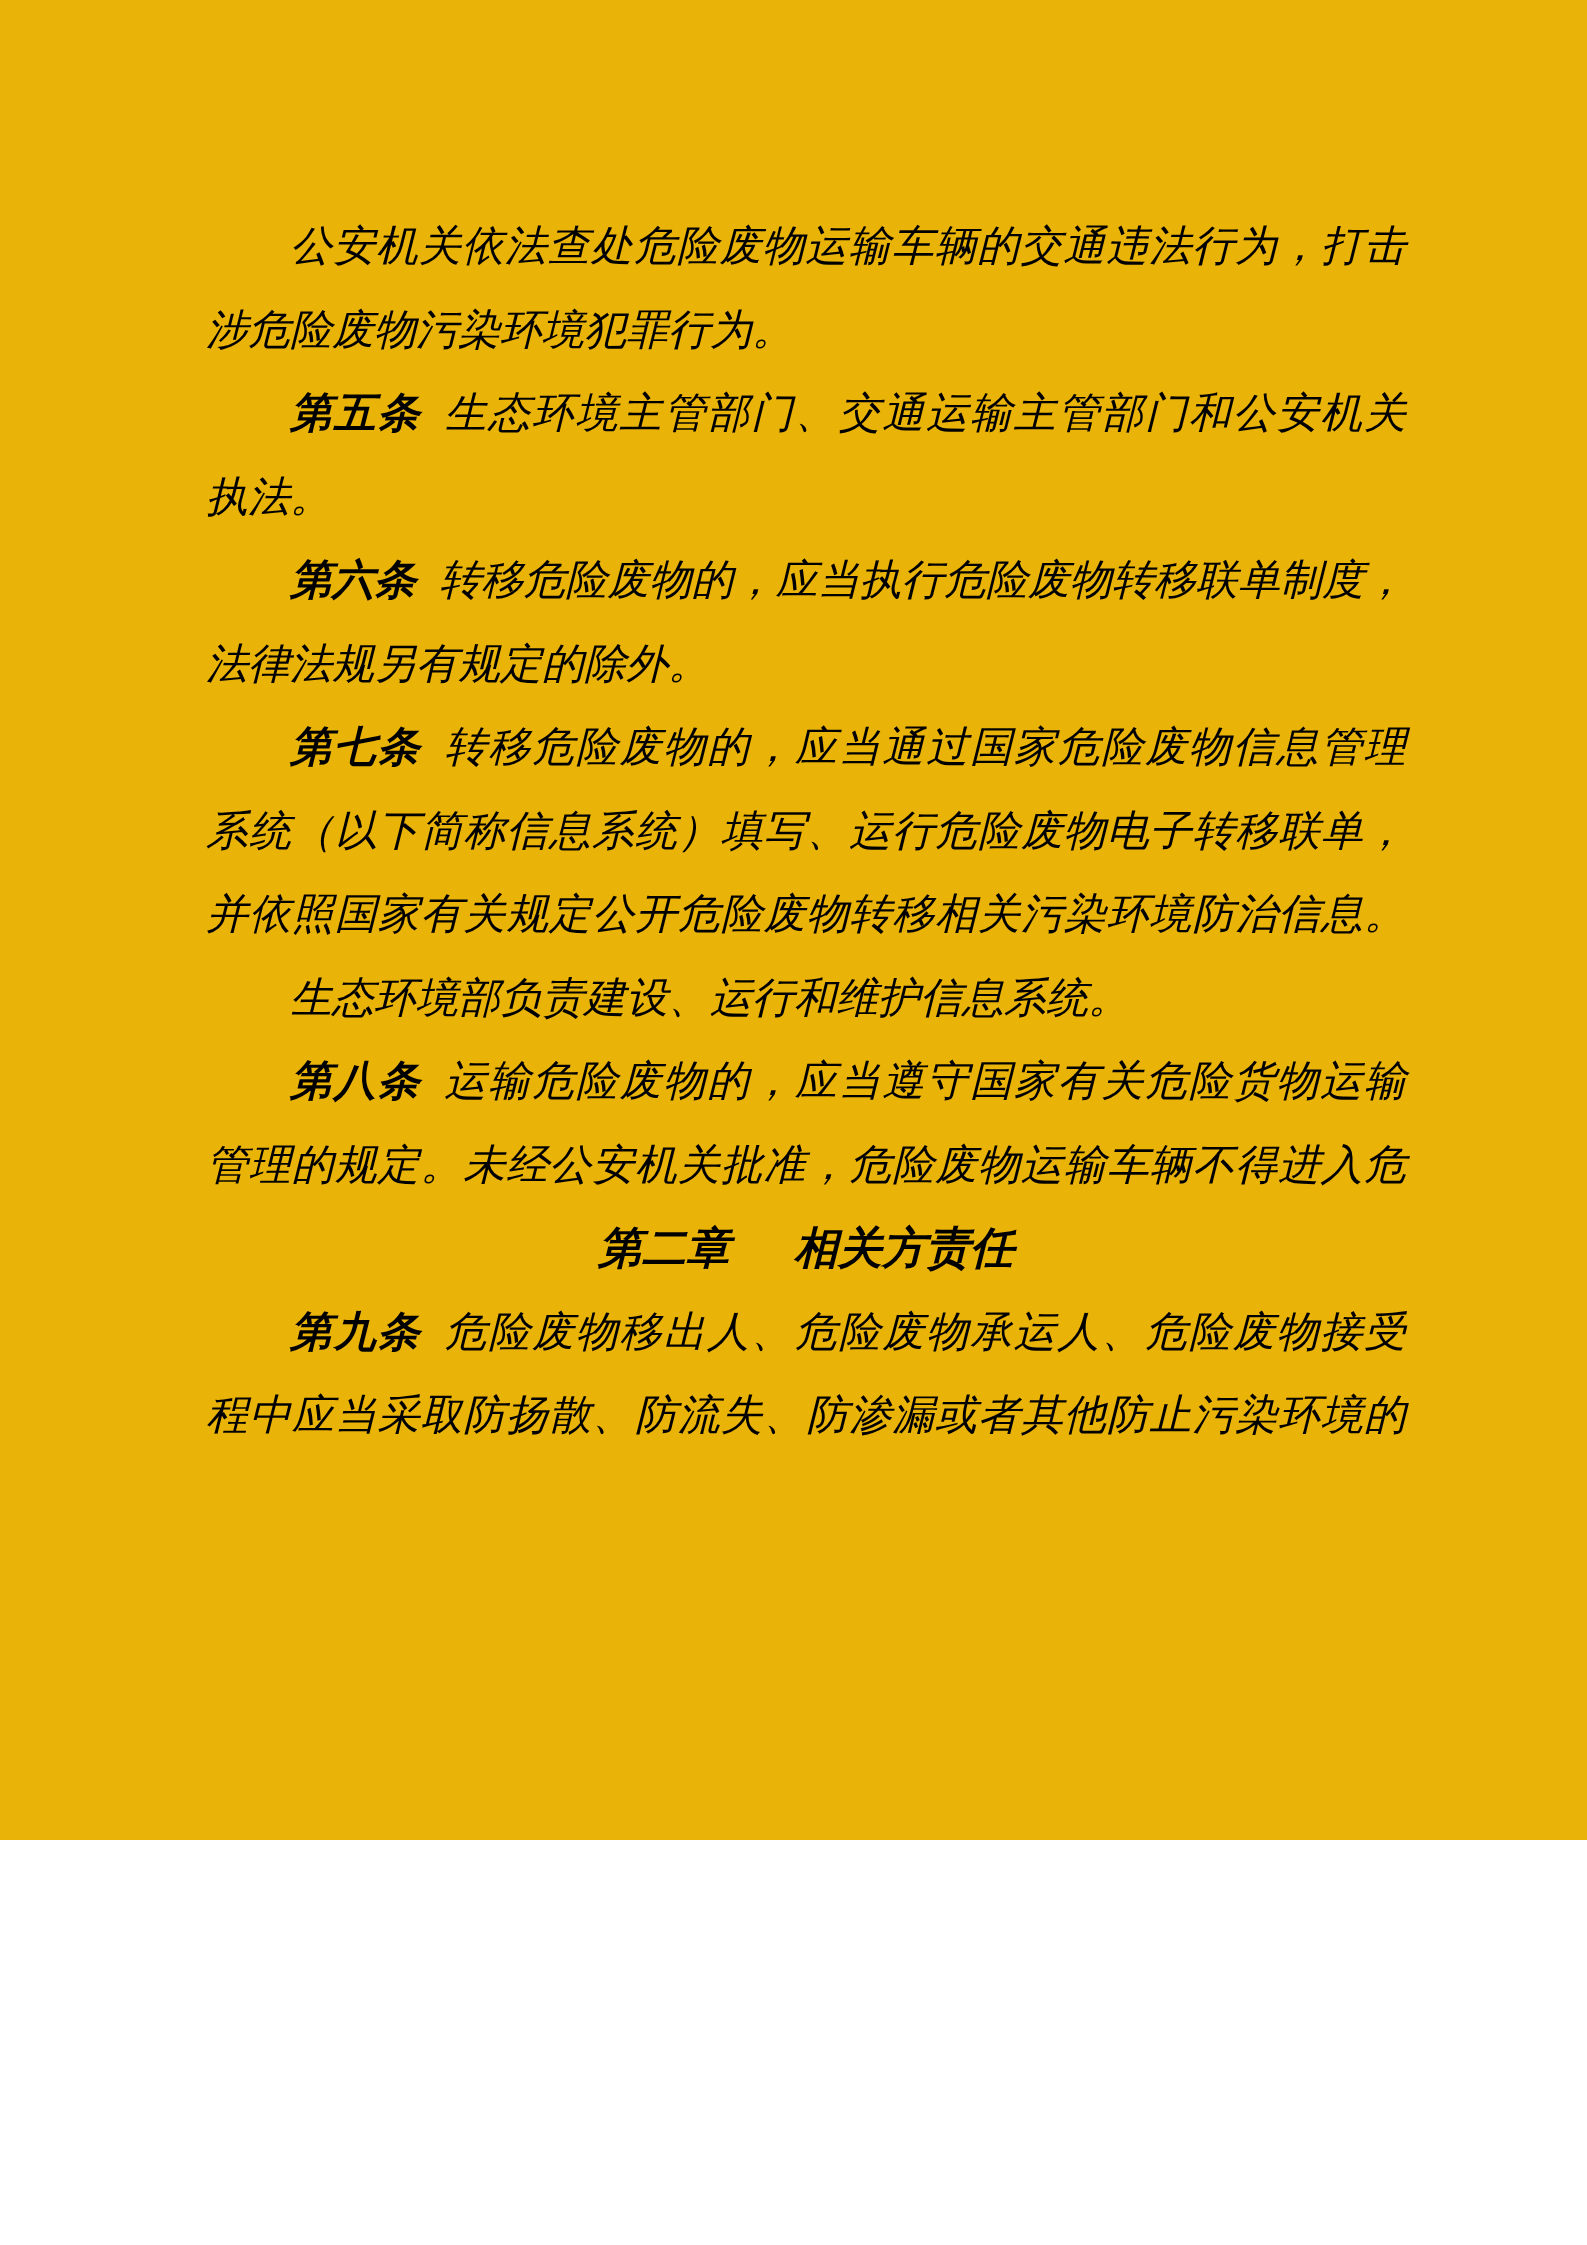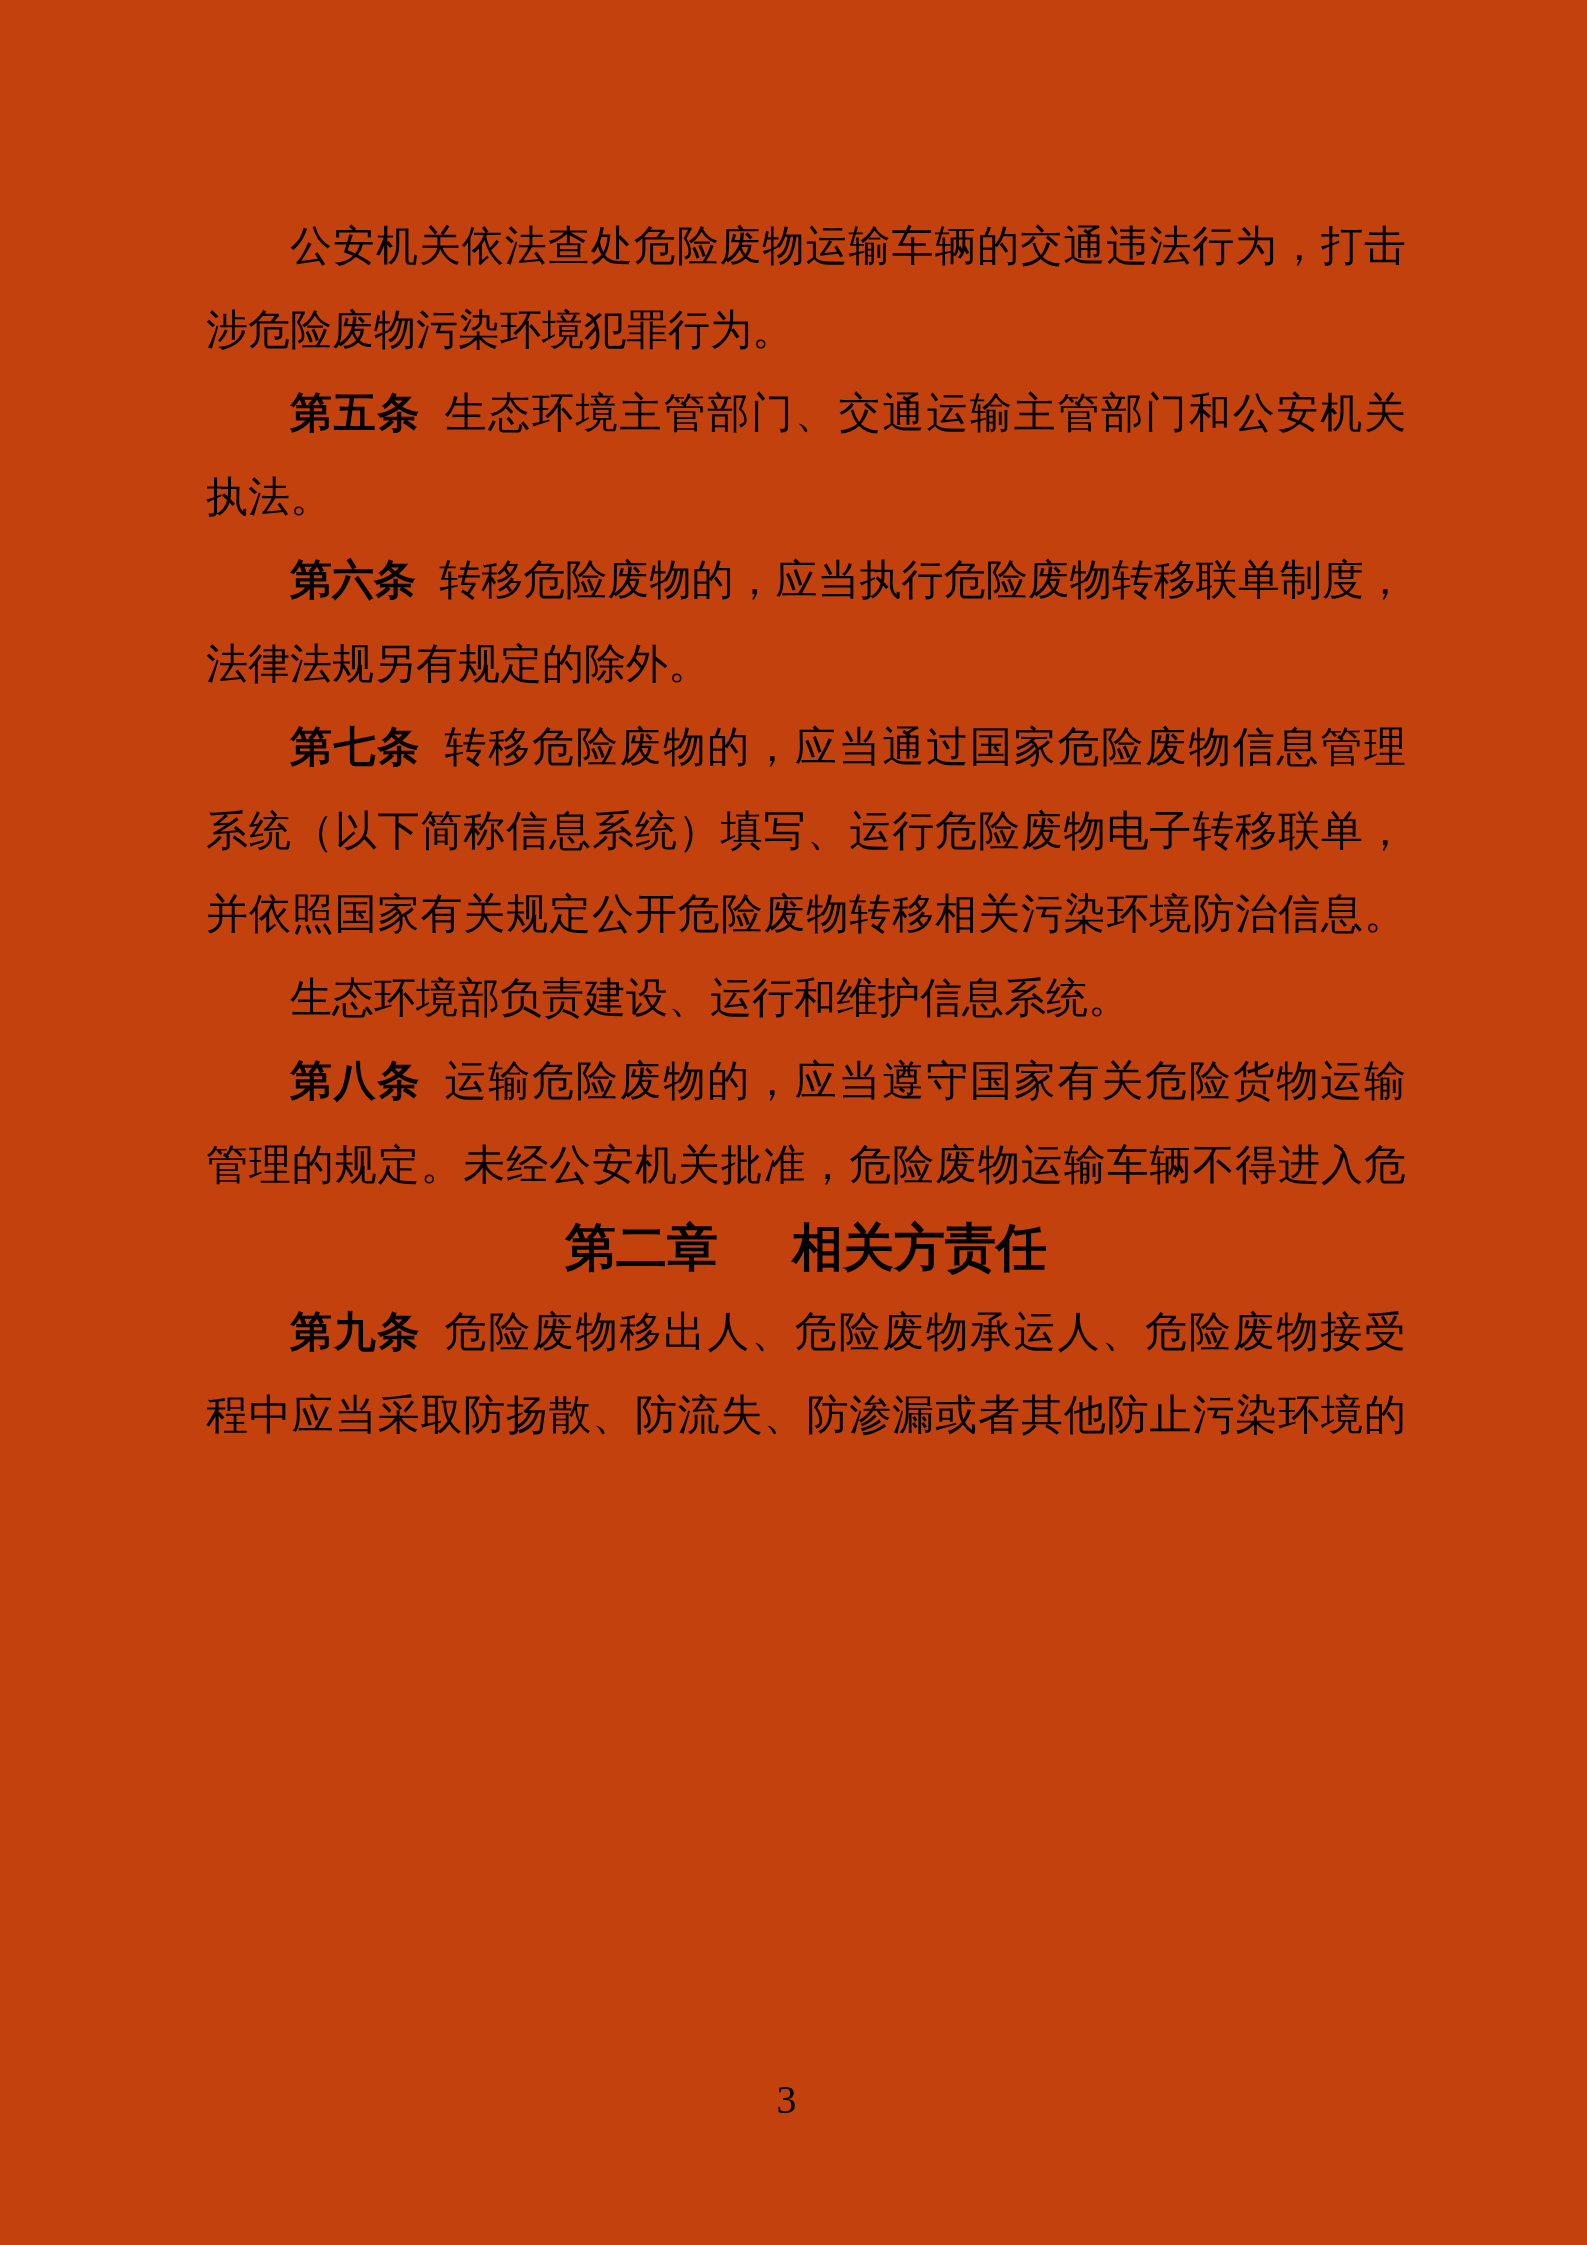--- a/index.html
+++ b/index.html
@@ -3,25 +3,26 @@
 <meta charset="utf-8">
 <style>
   html, body {
     margin: 0;
     padding: 0;
     background: #ffffff;
   }
   .page {
     position: relative;
     width: 1587px;
-    height: 2245px;
-    background: #c2410c;
+    height: 1840px;
+    background: #eab308;
     overflow: hidden;
     font-family: "DejaVu Serif", serif;
     color: #000000;
+    font-style: italic;
   }
   .content {
     position: absolute;
     left: 206px;
     top: 204px;
     width: 1200px;
   }
   .line {
     height: 83.5px;
     line-height: 83.5px;
@@ -41,21 +42,21 @@
   .article-label {
     font-family: "DejaVu Sans", sans-serif;
     font-weight: 700;
     margin-right: 0.55em;
   }
   .line.chapter {
     text-align: center;
     text-align-last: center;
     font-family: "DejaVu Sans", sans-serif;
     font-weight: 700;
-    font-size: 51px;
+    font-size: 44px;
   }
   .chapter-gap {
     display: inline-block;
     width: 0.9em;
   }
   .page-number {
     position: absolute;
     left: 0;
     right: 14px;
     top: 2078px;

